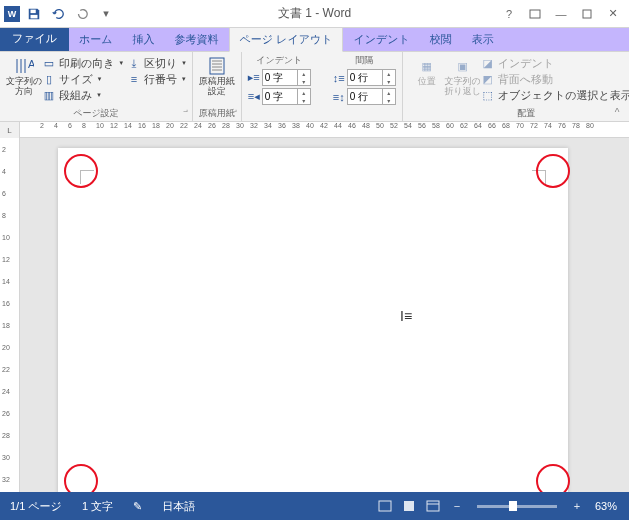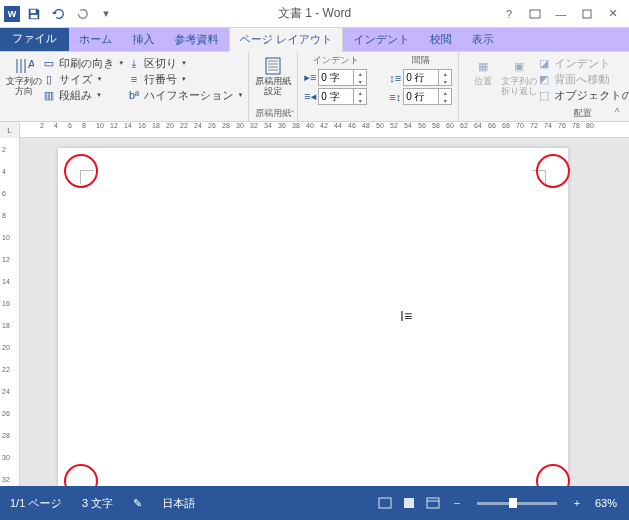--- a/index.html
+++ b/index.html
@@ -40,21 +40,21 @@
 .workspace{display:flex;height:360px;background:#e6e6e6}
 .vruler{width:20px;background:#fff;border-right:1px solid #d4d4d4;position:relative}
 .vruler .tick{position:absolute;left:2px;font-size:7px;color:#666}
 .canvas{flex:1;position:relative;overflow:hidden;background:#e6e6e6}
 .page{position:absolute;left:38px;top:10px;width:510px;height:400px;background:#fff;box-shadow:0 0 4px rgba(0,0,0,.2)}
 .page .corner-mark{position:absolute;width:14px;height:14px}
 .page .corner-mark.tl{top:22px;left:22px;border-left:1px solid #bbb;border-top:1px solid #bbb}
 .page .corner-mark.tr{top:22px;right:22px;border-right:1px solid #bbb;border-top:1px solid #bbb}
 .red-circle{position:absolute;width:34px;height:34px;border:2px solid #e81123;border-radius:50%;pointer-events:none}
 .cursor-beam{position:absolute;left:380px;top:170px;font-size:14px;color:#333}
-.statusbar{position:absolute;bottom:0;left:0;right:0;height:34px;background:#2b579a;color:#fff;display:flex;align-items:center;font-size:10px}
+.statusbar{position:absolute;bottom:0;left:0;right:0;height:28px;background:#2b579a;color:#fff;display:flex;align-items:center;font-size:10px}
 .statusbar .seg{padding:0 10px;cursor:pointer}
 .statusbar .right{margin-left:auto;display:flex;align-items:center;gap:4px;padding-right:8px}
 .view-btn{width:20px;height:16px;display:flex;align-items:center;justify-content:center;cursor:pointer;opacity:.85}
 .zoom-slider{width:80px;height:3px;background:rgba(255,255,255,.5);position:relative;margin:0 6px}
 .zoom-slider .thumb{position:absolute;width:8px;height:10px;background:#fff;top:-4px;left:40%}
 .disabled{opacity:.45}
 </style>
 </head>
 <body>
 
@@ -143,26 +143,22 @@
       <div class="smallbtn">
           <span class="ic">⤓</span>
           <span>区切り</span>
           <span style="font-size:7px;margin-left:2px">▾</span>
         </div>
       <div class="smallbtn">
           <span class="ic">≡</span>
           <span>行番号</span>
           <span style="font-size:7px;margin-left:2px">▾</span>
         </div>
-      <div class="smallbtn">
-          <span class="ic">bª</span>
-          <span>ハイフネーション</span>
-          <span style="font-size:7px;margin-left:2px">▾</span>
-        </div>
-    </div>
+    </div>
+    <div class="group-label">ページ設定</div>
   </div>
 
   <div class="group">
     <div class="bigbtn">
       <span class="ic">
           <svg width="20" height="20" viewBox="0 0 20 20">
             <rect x="3" y="2" width="14" height="16" fill="none" stroke="#2b579a"></rect>
             <path stroke="#888" d="M5 5h10M5 8h10M5 11h10M5 14h10"></path>
           </svg>
         </span>
@@ -324,21 +320,21 @@
     <div class="red-circle" style="top:16px;left:44px"></div>
     <div class="red-circle" style="top:16px;left:516px"></div>
     <div class="red-circle" style="top:326px;left:44px"></div>
     <div class="red-circle" style="top:326px;left:516px"></div>
     <div class="cursor-beam">I≡</div>
   </div>
 </div>
 
 <div class="statusbar">
   <div class="seg">1/1 ページ</div>
-  <div class="seg">3 文字</div>
+  <div class="seg">1 文字</div>
   <div class="seg">✎</div>
   <div class="seg">日本語</div>
   <div class="right">
     <div class="view-btn">
         <svg width="14" height="12" viewBox="0 0 14 12">
           <rect x="1" y="1" width="12" height="10" fill="none" stroke="#fff"></rect>
         </svg>
       </div>
     <div class="view-btn">
         <svg width="14" height="12" viewBox="0 0 14 12">

